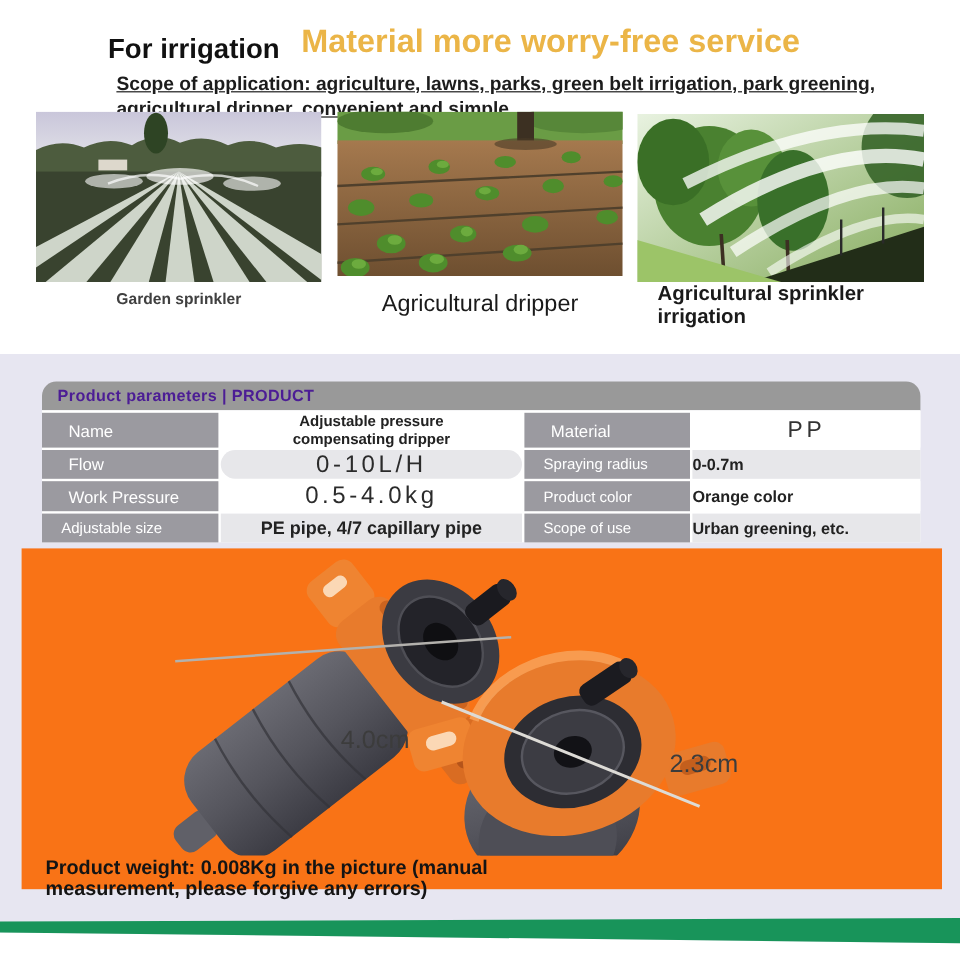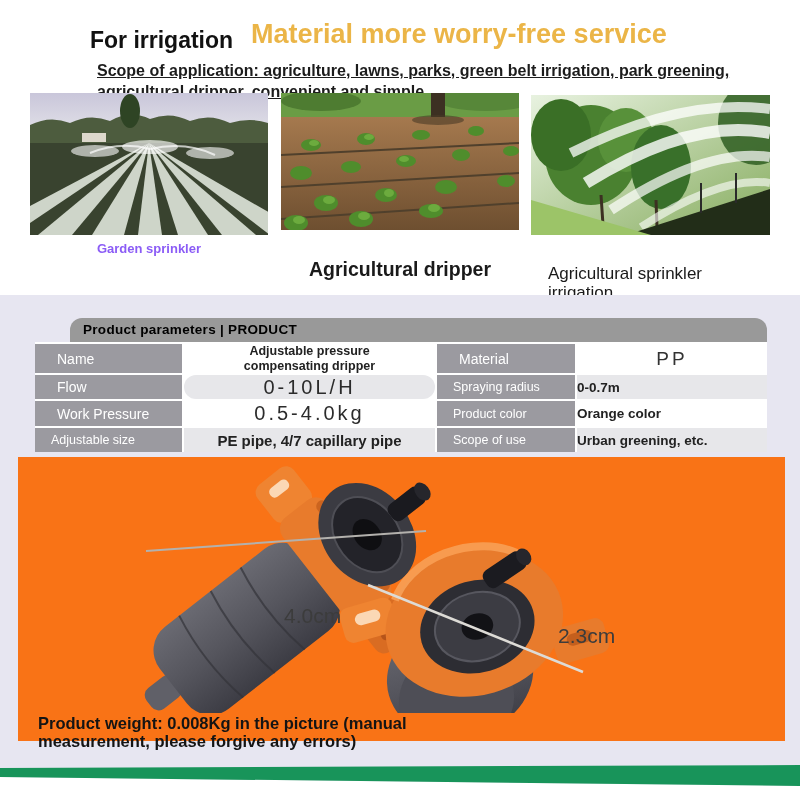--- a/index.html
+++ b/index.html
@@ -7,31 +7,31 @@
          font-family:"Liberation Sans",sans-serif;}
   .abs{position:absolute;}
 
   
   .title-black{left:90px;top:27px;font-size:23px;font-weight:bold;color:#111;}
   .title-orange{left:251px;top:19px;font-size:27px;font-weight:bold;color:#ebb547;}
   .scope{left:97px;top:61px;width:645px;font-size:16px;font-weight:bold;color:#1c1c1c;line-height:1.3;text-decoration:underline;}
 
   
   .photo{position:absolute;top:93px;overflow:hidden;}
-  .cap1{left:30px;top:241px;width:238px;text-align:center;font-size:13px;font-weight:bold;color:#8b5cf6;}
-  .cap2{left:281px;top:258px;width:238px;text-align:center;font-size:19.5px;font-weight:bold;color:#1a1a1a;}
-  .cap3{left:548px;top:236px;width:184px;text-align:left;font-size:17px;font-weight:normal;color:#1a1a1a;line-height:1.1;margin-top:29px;}
+  .cap1{left:30px;top:241px;width:238px;text-align:center;font-size:13px;font-weight:bold;color:#404040;}
+  .cap2{left:281px;top:242px;width:238px;text-align:center;font-size:19.5px;font-weight:normal;color:#1a1a1a;}
+  .cap3{left:548px;top:236px;width:184px;text-align:left;font-size:17px;font-weight:bold;color:#1a1a1a;line-height:1.1;}
 
   
   .lav{left:0;top:295px;width:800px;height:505px;background:#e7e6f1;}
 
   
   #param-table{position:absolute;left:35px;top:318px;width:732px;}
-  .pt-header{height:24px;background:#999;border-radius:12px 12px 0 0;color:#000000;
-             font-weight:bold;font-size:13.5px;line-height:24px;padding-left:13px;letter-spacing:.3px;margin-left:35px;}
+  .pt-header{height:24px;background:#999;border-radius:12px 12px 0 0;color:#4c1d95;
+             font-weight:bold;font-size:13.5px;line-height:24px;padding-left:13px;letter-spacing:.3px;}
   .pt-grid{display:grid;grid-template-columns:147px 251px 138px 190px;
            grid-template-rows:29px 24px 25px 24px;gap:2px;background:#fff;border-top:2px solid #fff;}
   .cell{display:flex;align-items:center;}
   .c-lbl{background:#9b9aa0;color:#fff;font-weight:normal;font-size:14px;padding-left:22px;}
   .c-lbl2{padding-left:16px;font-size:12.5px;}
   .c-val{justify-content:center;color:#222;}
   .bg-w{background:#fff;}
   .bg-g{background:#e7e7ea;}
   .v-name{font-weight:bold;font-size:12.5px;text-align:center;line-height:1.15;}
   .v-name span{display:inline-block;max-width:185px;}

